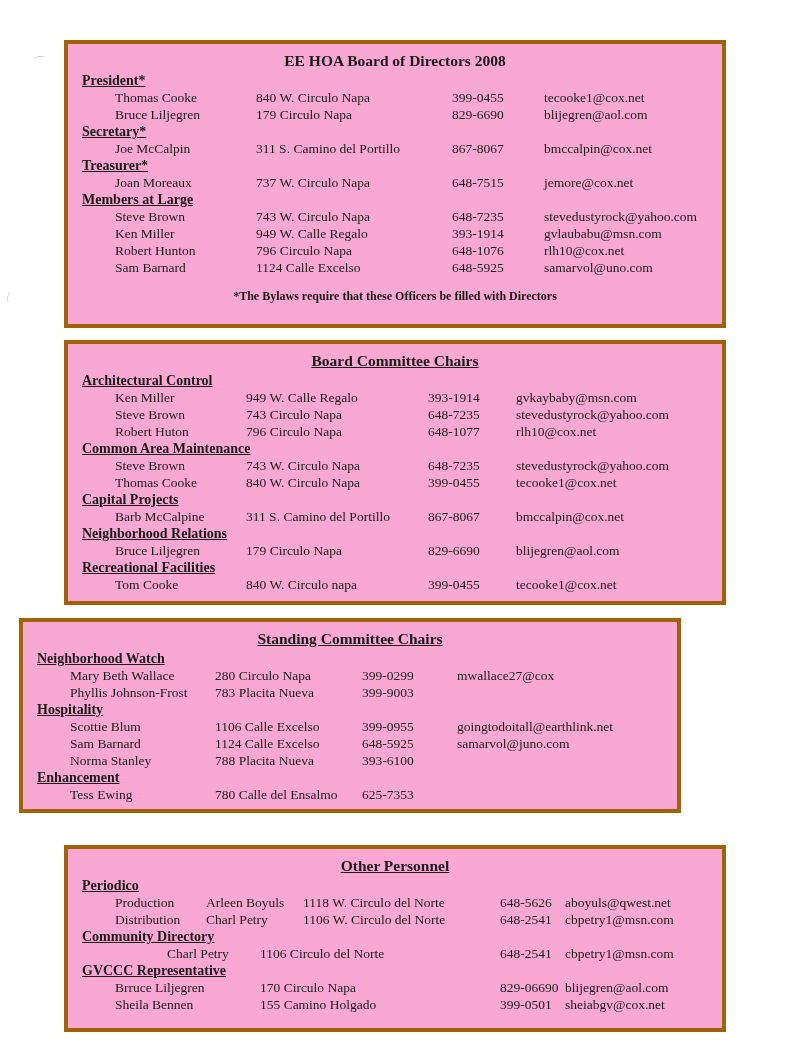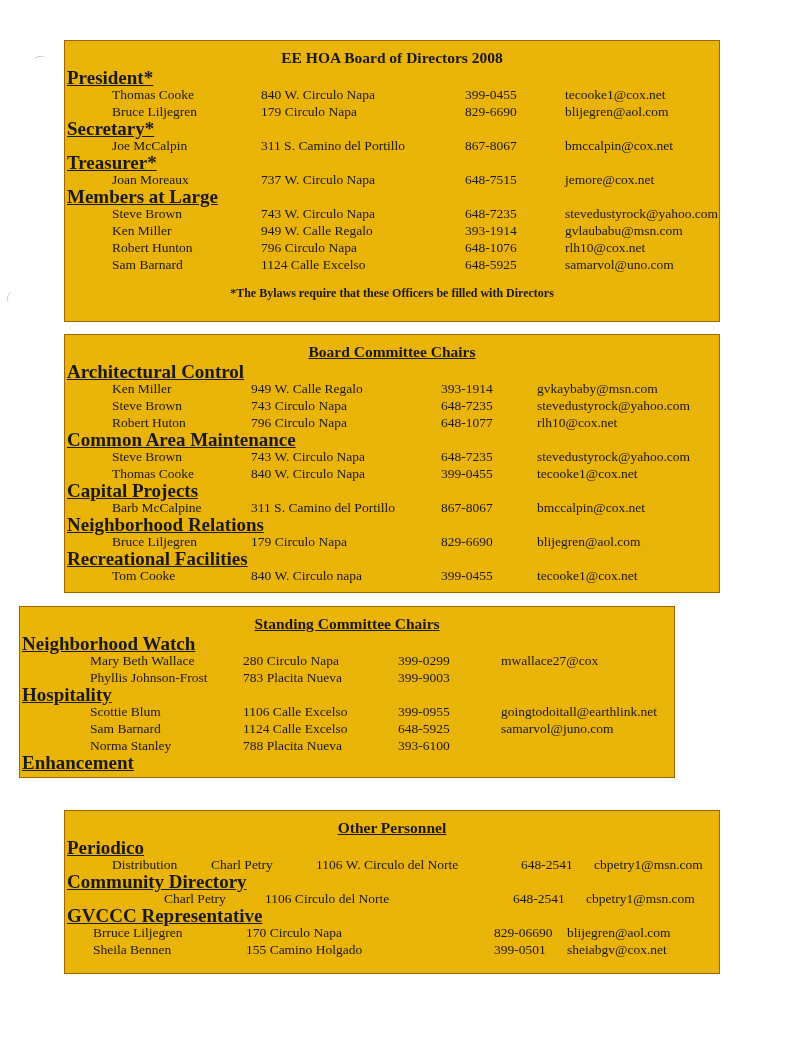--- a/index.html
+++ b/index.html
@@ -5,52 +5,52 @@
 <style>
   html,body{margin:0;padding:0;}
   body{
     width:806px;height:1056px;overflow:hidden;background:#ffffff;
     font-family:"Liberation Serif","DejaVu Serif",serif;
     color:#1a1a1a;position:relative;
   }
   .page{position:relative;width:806px;height:1056px;}
   .box{
     position:relative;margin-left:64px;width:654px;
-    border:1px solid #a16207;background:#eab308;
+    border:4px solid #a16207;background:#f9a8d4;
     padding:6px 0 8px 0;
   }
   .sec0{margin-top:40px;padding-bottom:19px;}
   .sec1{margin-top:12px;padding-bottom:8px;}
   .sec2{margin-top:13px;padding-bottom:6px;margin-left:19px;}
   .sec3{margin-top:32px;padding-bottom:15px;}
   .title{
     margin:0 0 1px 0;text-align:center;
     font-size:15.5px;font-weight:bold;line-height:21px;
     text-decoration:underline;
   }
   .sec0 .title{text-decoration:none;}
   .group-heading{
     font-weight:bold;text-decoration:underline;
-    font-size:19px;line-height:17px;padding-left:2px;
+    font-size:14px;line-height:17px;padding-left:14px;
     white-space:nowrap;
   }
   .row{
-    display:grid;font-size:13.5px;line-height:17px;white-space:nowrap;gap:8px;
+    display:grid;font-size:13.5px;line-height:17px;white-space:nowrap;
   }
   .row > div{overflow:visible;}
   
   .row-s0{padding-left:47px;grid-template-columns:141px 196px 92px auto;}
   
   .row-s1{padding-left:47px;grid-template-columns:131px 182px 88px auto;}
   
-  .row-s2{padding-left:70px;grid-template-columns:145px 147px 95px auto;}
+  .row-s2{padding-left:47px;grid-template-columns:145px 147px 95px auto;}
   
   .row-a{padding-left:47px;grid-template-columns:91px 97px 197px 65px auto;}
   .row-b{padding-left:99px;grid-template-columns:93px 240px 65px auto;}
-  .row-c{padding-left:28px;grid-template-columns:145px 240px 65px auto;}
+  .row-c{padding-left:47px;grid-template-columns:145px 240px 65px auto;}
   .footnote{
     margin:12px 0 0 0;text-align:center;
     font-size:12px;font-weight:bold;line-height:17px;
   }
   
   .artifact{position:absolute;pointer-events:none;}
   .art-tilde{left:34px;top:16px;width:11px;height:4px;border-top:1.5px solid #c2c2c2;border-radius:60%;transform:rotate(-8deg);}
   .art-squiggle{left:7px;top:252px;width:7px;height:11px;border-left:1.5px solid #cccccc;border-radius:50%;transform:rotate(14deg);}
   .art-apostrophe{left:150px;top:833px;width:2px;height:6px;background:#6a6a6a;transform:rotate(12deg);}
 </style>
@@ -211,27 +211,40 @@
           <div>648-5925</div>
           <div>samarvol@juno.com</div>
         </div>
         <div class="row row-s2">
           <div>Norma Stanley</div>
           <div>788 Placita Nueva</div>
           <div>393-6100</div>
           <div></div>
         </div>
         <div class="group-heading">Enhancement</div>
+        <div class="row row-s2">
+          <div>Tess Ewing</div>
+          <div>780 Calle del Ensalmo</div>
+          <div>625-7353</div>
+          <div></div>
+        </div>
       </div>
   </section>
 
   <section class="box sec3">
     <h2 class="title">Other Personnel</h2>
     <div class="content">
         <div class="group-heading">Periodico</div>
+        <div class="row row-a">
+          <div>Production</div>
+          <div>Arleen Boyuls</div>
+          <div>1118 W. Circulo del Norte</div>
+          <div>648-5626</div>
+          <div>aboyuls@qwest.net</div>
+        </div>
         <div class="row row-a">
           <div>Distribution</div>
           <div>Charl Petry</div>
           <div>1106 W. Circulo del Norte</div>
           <div>648-2541</div>
           <div>cbpetry1@msn.com</div>
         </div>
         <div class="group-heading">Community Directory</div>
         <div class="row row-b">
           <div>Charl Petry</div>

